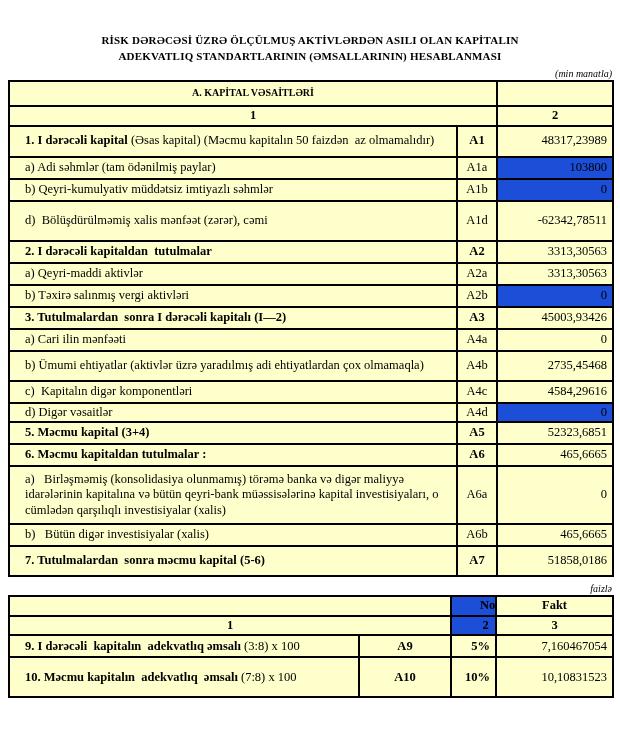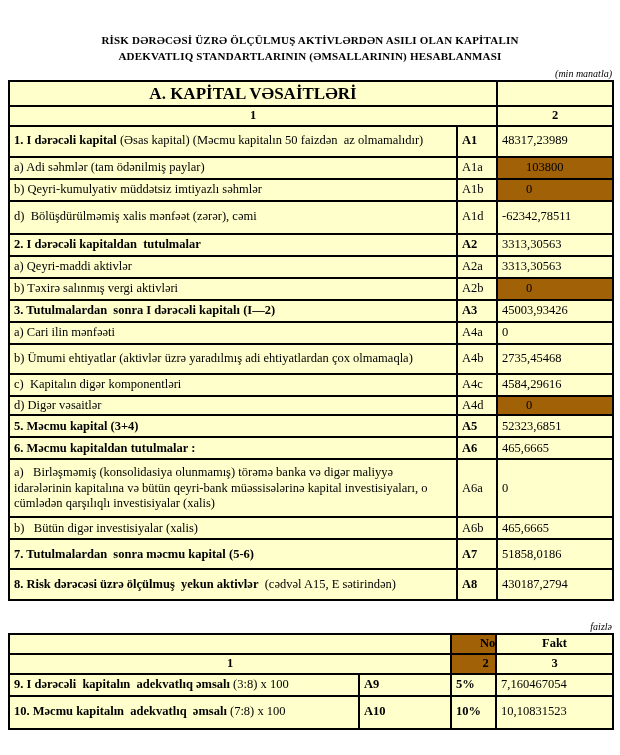--- a/index.html
+++ b/index.html
@@ -21,52 +21,52 @@
     letter-spacing: 0.2px;
   }
   .note {
     text-align: right;
     font-style: italic;
     font-size: 10px;
     padding-right: 8px;
     margin-top: 3px;
     margin-bottom: 1px;
   }
-  .note2 { margin-top: 20px; margin-bottom: 1px; }
+  .note2 { margin-top: 6px; margin-bottom: 1px; }
 
   table {
     border-collapse: collapse;
     table-layout: fixed;
     margin-left: 8px;
     width: 604px;
   }
   td {
     border: 2px solid #000;
     background: #ffffcc;
     font-size: 12.5px;
     line-height: 1.25;
     padding: 1px 4px;
     vertical-align: middle;
     overflow: hidden;
   }
-  td.white { background: #a16207; padding-left: 28px; }
+  td.white { background: #1d4ed8; padding-left: 28px; }
   .b { font-weight: 700; }
   .c { text-align: center; }
-  .fs13 { font-size: 17px; }
-  td.label { padding-left: 4px; }
+  .fs13 { font-size: 10px; }
+  td.label { padding-left: 15px; }
   td.sub   { }
   td.label span { white-space: pre-wrap; }
-  td.code { }
-  td.val  { text-align: left; padding-right: 5px; }
+  td.code { text-align: center; }
+  td.val  { text-align: right; padding-right: 5px; }
 
   tr.hdr1 { height: 25px; }
   tr.hdr2 { height: 18px; }
   tr.h31 { height: 31px; }
   tr.h30 { height: 30px; }
-  tr.h23 { height: 33px; }
+  tr.h23 { height: 40px; }
   tr.h22 { height: 22px; }
   tr.h19 { height: 14px; }
   tr.h56 { height: 58px; }
   .t2 tr.hdr1 { height: 14px; }
   .t2 tr.hdr2 { height: 17px; }
 </style>
 </head>
 <body>
 
 <div class="page">
@@ -171,25 +171,20 @@
     </tr>
     <tr class="h22">
       <td class="label sub"><span>b)   Bütün digər investisiyalar (xalis)</span></td>
       <td class="code">A6b</td>
       <td class="val">465,6665</td>
     </tr>
     <tr class="h30">
       <td class="label"><span class="b">7. Tutulmalardan  sonra məcmu kapital (5-6)</span><span></span></td>
       <td class="code b">A7</td>
       <td class="val">51858,0186</td>
-    </tr>
-    <tr class="h31">
-      <td class="label"><span class="b">8. Risk dərəcəsi üzrə ölçülmuş  yekun aktivlər</span><span>  (cədvəl A15, E sətirindən)</span></td>
-      <td class="code b">A8</td>
-      <td class="val">430187,2794</td>
     </tr>
   </tbody>
     </table>
 
   <div class="note note2">faizlə</div>
 
   <table class="t2">
     <colgroup>
         <col style="width:350px">
         <col style="width:92px">

